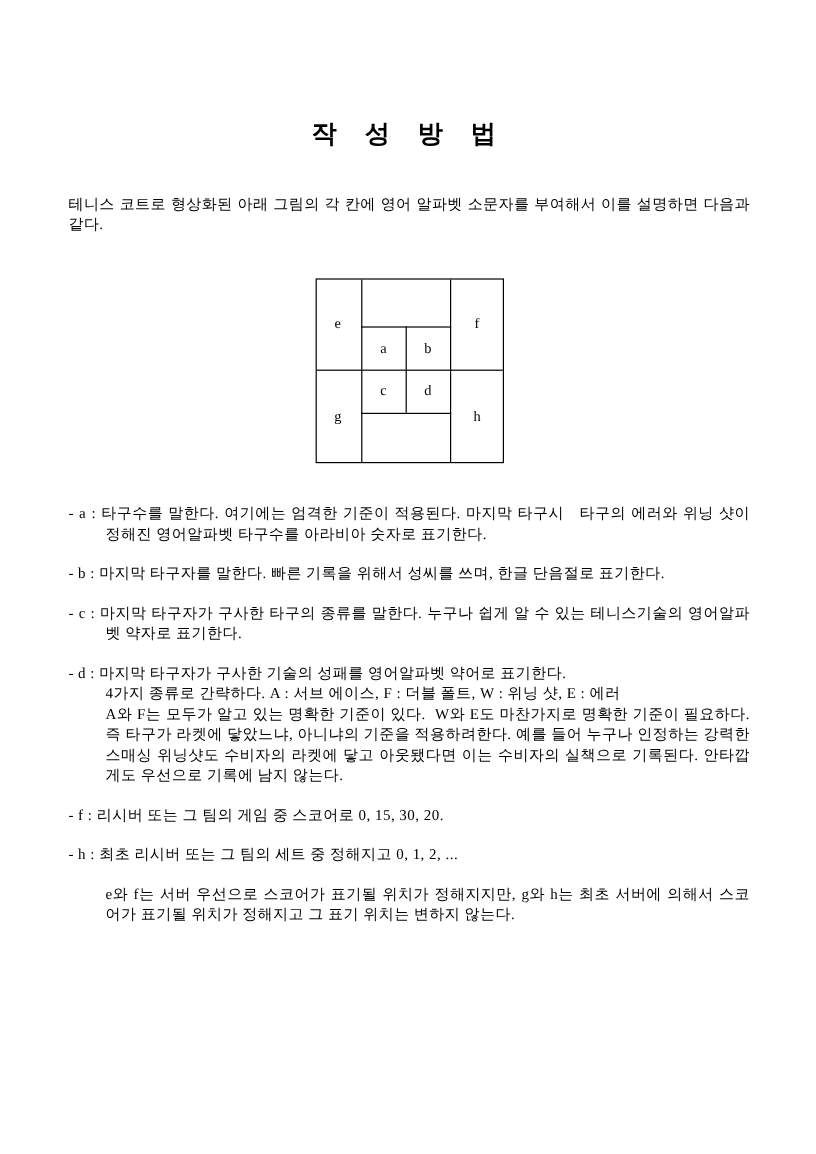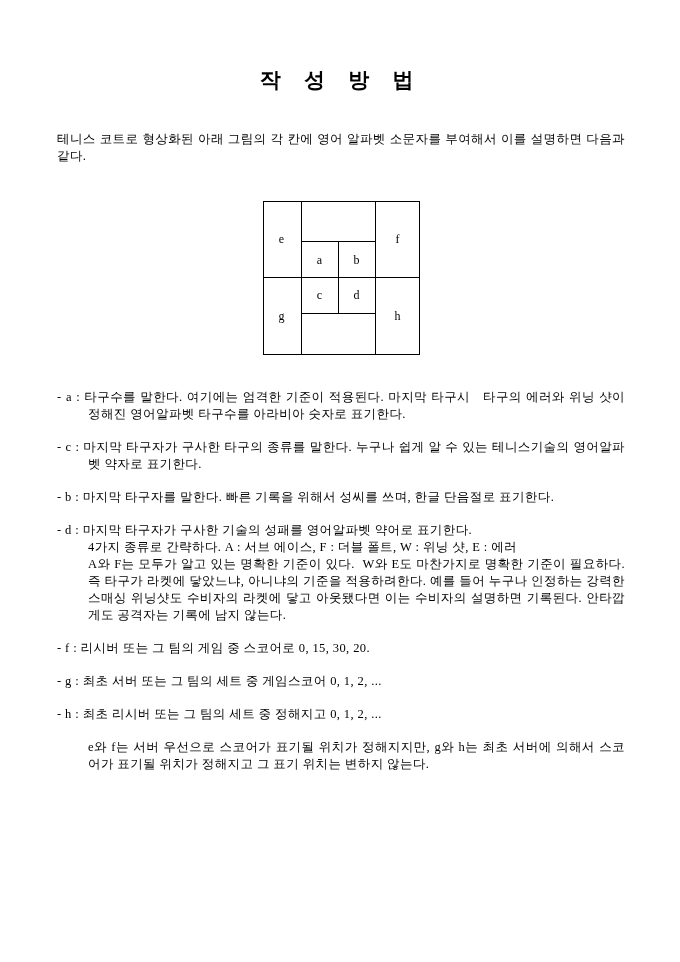--- a/index.html
+++ b/index.html
@@ -3,21 +3,21 @@
 <meta charset="utf-8">
 <style>
   * { margin:0; padding:0; box-sizing:border-box; }
   html,body { background:#ffffff; }
   body {
     width:680px; height:962px;
     font-family:"Liberation Serif","DejaVu Serif",serif;
     color:#000000;
     overflow:hidden;
   }
-  .page { padding:66px 55px 0 57px; }
+  .page { padding:66px 55px 0 57px;margin-top:31px; }
 
   .title {
     text-align:center;
     font-size:21px;
     font-weight:bold;
     letter-spacing:9px;
     margin-bottom:37px;
     white-space:nowrap;
   }
 
@@ -95,25 +95,24 @@
     <span class="cell-label lab-a">a</span>
     <span class="cell-label lab-b">b</span>
     <span class="cell-label lab-c">c</span>
     <span class="cell-label lab-d">d</span>
     <span class="cell-label lab-g">g</span>
     <span class="cell-label lab-h">h</span>
   </div>
 
   <div>
     <p class="body-text item">- a : 타구수를 말한다. 여기에는 엄격한 기준이 적용된다. 마지막 타구시   타구의 에러와 위닝 샷이 정해진 영어알파벳 타구수를 아라비아 숫자로 표기한다.</p>
+    <p class="body-text item">- b : 마지막 타구자를 말한다. 빠른 기록을 위해서 성씨를 쓰며, 한글 단음절로 표기한다.</p>
     <p class="body-text item">- c : 마지막 타구자가 구사한 타구의 종류를 말한다. 누구나 쉽게 알 수 있는 테니스기술의 영어알파벳 약자로 표기한다.</p>
-    <p class="body-text item">- b : 마지막 타구자를 말한다. 빠른 기록을 위해서 성씨를 쓰며, 한글 단음절로 표기한다.</p>
     <p class="body-text item">- d : 마지막 타구자가 구사한 기술의 성패를 영어알파벳 약어로 표기한다.
 4가지 종류로 간략하다. A : 서브 에이스, F : 더블 폴트, W : 위닝 샷, E : 에러
-A와 F는 모두가 알고 있는 명확한 기준이 있다.  W와 E도 마찬가지로 명확한 기준이 필요하다. 즉 타구가 라켓에 닿았느냐, 아니냐의 기준을 적용하려한다. 예를 들어 누구나 인정하는 강력한 스매싱 위닝샷도 수비자의 라켓에 닿고 아웃됐다면 이는 수비자의 설명하면 기록된다. 안타깝게도 공격자는 기록에 남지 않는다.</p>
+A와 F는 모두가 알고 있는 명확한 기준이 있다.  W와 E도 마찬가지로 명확한 기준이 필요하다. 즉 타구가 라켓에 닿았느냐, 아니냐의 기준을 적용하려한다. 예를 들어 누구나 인정하는 강력한 스매싱 위닝샷도 수비자의 라켓에 닿고 아웃됐다면 이는 수비자의 실책으로 기록된다. 안타깝게도 우선으로 기록에 남지 않는다.</p>
     <p class="body-text item">- f : 리시버 또는 그 팀의 게임 중 스코어로 0, 15, 30, 20.</p>
-    <p class="body-text item">- g : 최초 서버 또는 그 팀의 세트 중 게임스코어 0, 1, 2, ...</p>
     <p class="body-text item">- h : 최초 리시버 또는 그 팀의 세트 중 정해지고 0, 1, 2, ...</p>
   </div>
 
   <p class="body-text footer-note">e와 f는 서버 우선으로 스코어가 표기될 위치가 정해지지만, g와 h는 최초 서버에 의해서 스코어가 표기될 위치가 정해지고 그 표기 위치는 변하지 않는다.</p>
 
 </div>
 
 </body></html>

